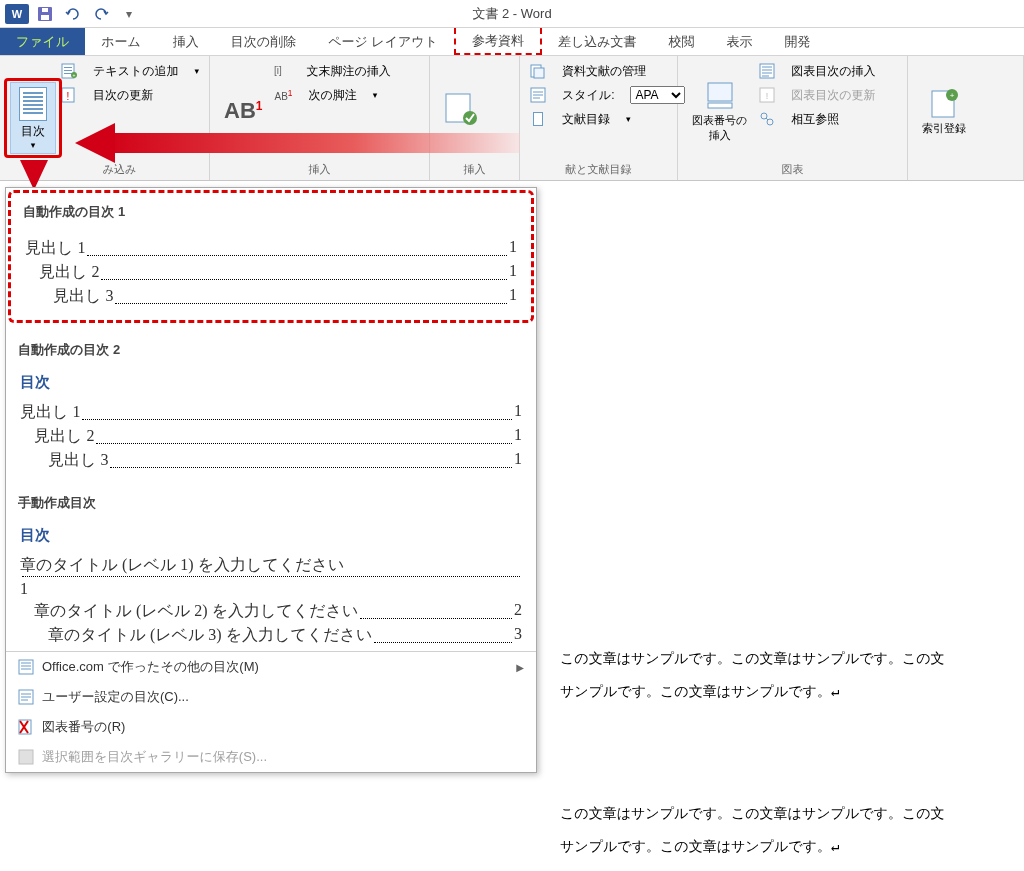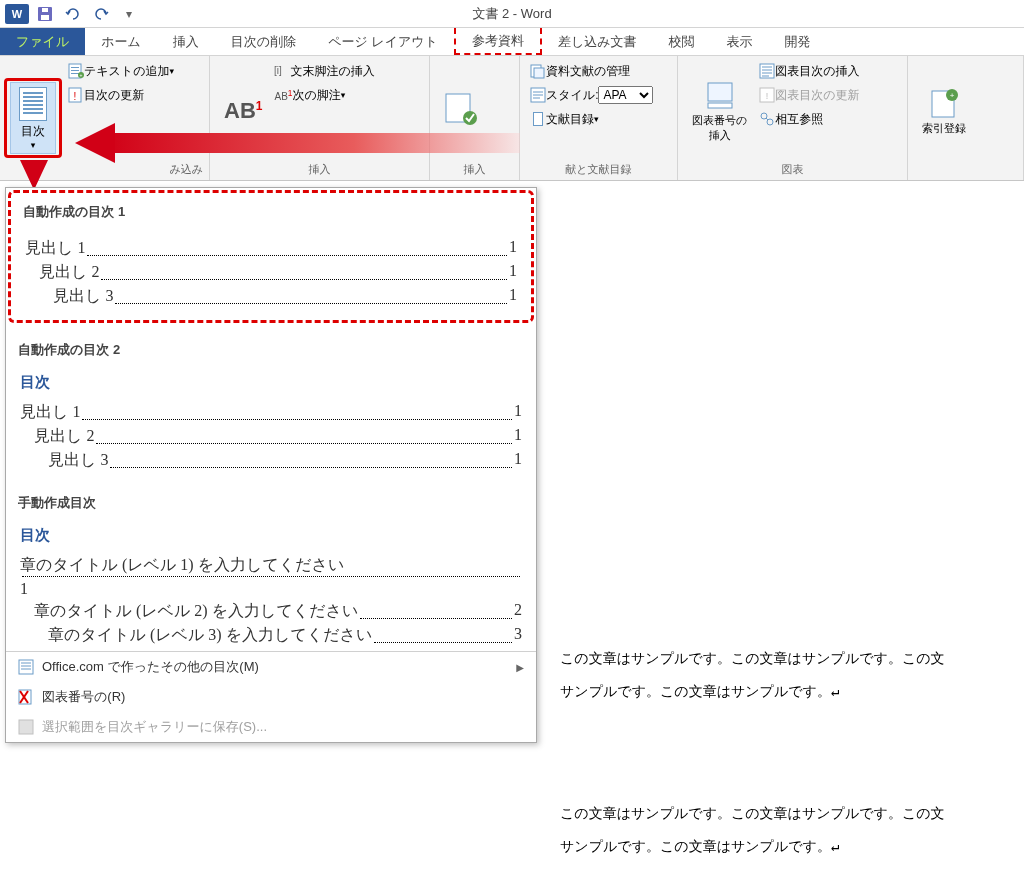--- a/index.html
+++ b/index.html
@@ -14,21 +14,21 @@
   .tab.file { background: #2b579a; color: #bef264; }
   .tab.active { border: 2px dashed #d00; border-top: none; border-bottom: 2px dashed #d00; background: #fff; }
   .ribbon { height: 125px; background: #f3f3f3; border-bottom: 1px solid #c6c6c6; display: flex; }
   .ribbon-group { border-right: 1px solid #d4d4d4; display: flex; flex-direction: column; padding: 4px 6px 2px; position: relative; }
   .group-body { flex: 1; display: flex; }
   .group-label { font-size: 11px; color: #666; text-align: center; height: 16px; }
   .bigbtn { display: flex; flex-direction: column; align-items: center; justify-content: center; padding: 4px 8px; min-width: 48px; }
   .bigbtn .icon { width: 32px; height: 32px; margin-bottom: 2px; }
   .bigbtn .lbl { font-size: 11px; text-align: center; }
   .smallcol { display: flex; flex-direction: column; gap: 2px; }
-  .smallbtn { display: flex; align-items: center; gap: 0; font-size: 12px; padding: 1px 4px; height: 22px; white-space: nowrap; }
+  .smallbtn { display: flex; align-items: center; gap: 16px; font-size: 12px; padding: 1px 4px; height: 22px; white-space: nowrap; }
   .smallbtn .icon { width: 16px; height: 16px; }
   .mokuji-highlight { position: absolute; left: 4px; top: 78px; width: 58px; height: 80px; border: 3px solid #d00; border-radius: 4px; pointer-events: none; z-index: 5; }
   .mokuji-btn { position: absolute; left: 10px; top: 82px; width: 46px; height: 72px; background: #cfe3f7; border: 1px solid #a5c6e8; display: flex; flex-direction: column; align-items: center; justify-content: center; z-index: 4; }
   .doc-icon { width: 28px; height: 34px; background: #fff; border: 1px solid #6b9bc7; position: relative; }
   .doc-icon::after { content:""; position:absolute; top:4px; left:3px; right:3px; height:2px; background:#6b9bc7; box-shadow: 0 4px 0 #6b9bc7, 0 8px 0 #6b9bc7, 0 12px 0 #6b9bc7, 0 16px 0 #6b9bc7, 0 20px 0 #6b9bc7; }
   .arrow { position: absolute; top: 123px; left: 75px; width: 445px; height: 40px; z-index: 3; pointer-events: none; }
   .arrow-shaft { position: absolute; left: 30px; right: 0; top: 10px; height: 20px; background: linear-gradient(to right, #d10016 0%, #e85c5c 60%, rgba(255,200,200,0.3) 100%); }
   .arrow-head { position: absolute; left: 0; top: 0; width: 0; height: 0; border-right: 40px solid #d10016; border-top: 20px solid transparent; border-bottom: 20px solid transparent; }
   .down-arrow { position: absolute; left: 20px; top: 160px; width: 0; height: 0; border-top: 30px solid #d10016; border-left: 14px solid transparent; border-right: 14px solid transparent; z-index: 3; pointer-events: none; }
   .dropdown { position: absolute; left: 5px; top: 187px; width: 532px; background: #fff; border: 1px solid #a9a9a9; box-shadow: 2px 2px 6px rgba(0,0,0,0.25); z-index: 10; }
@@ -120,21 +120,21 @@
           <span class="icon">
             <svg width="16" height="16">
                 <rect x="1" y="1" width="12" height="14" fill="#fff" stroke="#6b9bc7"></rect>
                 <text x="7" y="13" font-size="10" fill="#d00" text-anchor="middle">!</text>
               </svg>
           </span>
           <span>目次の更新</span>
         </div>
       </div>
     </div>
-    <div class="group-label" style="text-align:right;padding-left:30px">み込み</div>
+    <div class="group-label" style="text-align:center;padding-left:30px">み込み</div>
   </div>
 
   <div class="ribbon-group" style="width:220px">
     <div class="group-body">
       <div class="bigbtn">
         <div style="font-size:22px;font-weight:bold;color:#555;position:relative">AB<sup style="color:#d00;font-size:12px">1</sup></div>
       </div>
       <div class="smallcol">
         <div class="smallbtn">
           <span class="icon">
@@ -357,20 +357,29 @@
             <rect x="1" y="1" width="14" height="14" fill="#fff" stroke="#6b9bc7"></rect>
             <path d="M3 4h10M3 7h10M3 10h10" stroke="#6b9bc7"></path>
           </svg>
         </span>
       <span>Office.com で作ったその他の目次(M)</span>
       <span class="arrow-r">▶</span>
     </div>
     <div class="dd-item">
       <span class="icon">
           <svg width="16" height="16">
+            <rect x="1" y="1" width="14" height="14" fill="#fff" stroke="#6b9bc7"></rect>
+            <path d="M3 5h10M3 8h10M3 11h7" stroke="#6b9bc7"></path>
+          </svg>
+        </span>
+      <span>ユーザー設定の目次(C)...</span>
+    </div>
+    <div class="dd-item">
+      <span class="icon">
+          <svg width="16" height="16">
             <rect x="1" y="1" width="12" height="14" fill="#fff" stroke="#6b9bc7"></rect>
             <path d="M2 14 L10 2" stroke="#d00" stroke-width="2"></path>
             <path d="M2 2 L10 14" stroke="#d00" stroke-width="2"></path>
           </svg>
         </span>
       <span>図表番号の(R)</span>
     </div>
     <div class="dd-item disabled">
       <span class="icon">
           <svg width="16" height="16">

